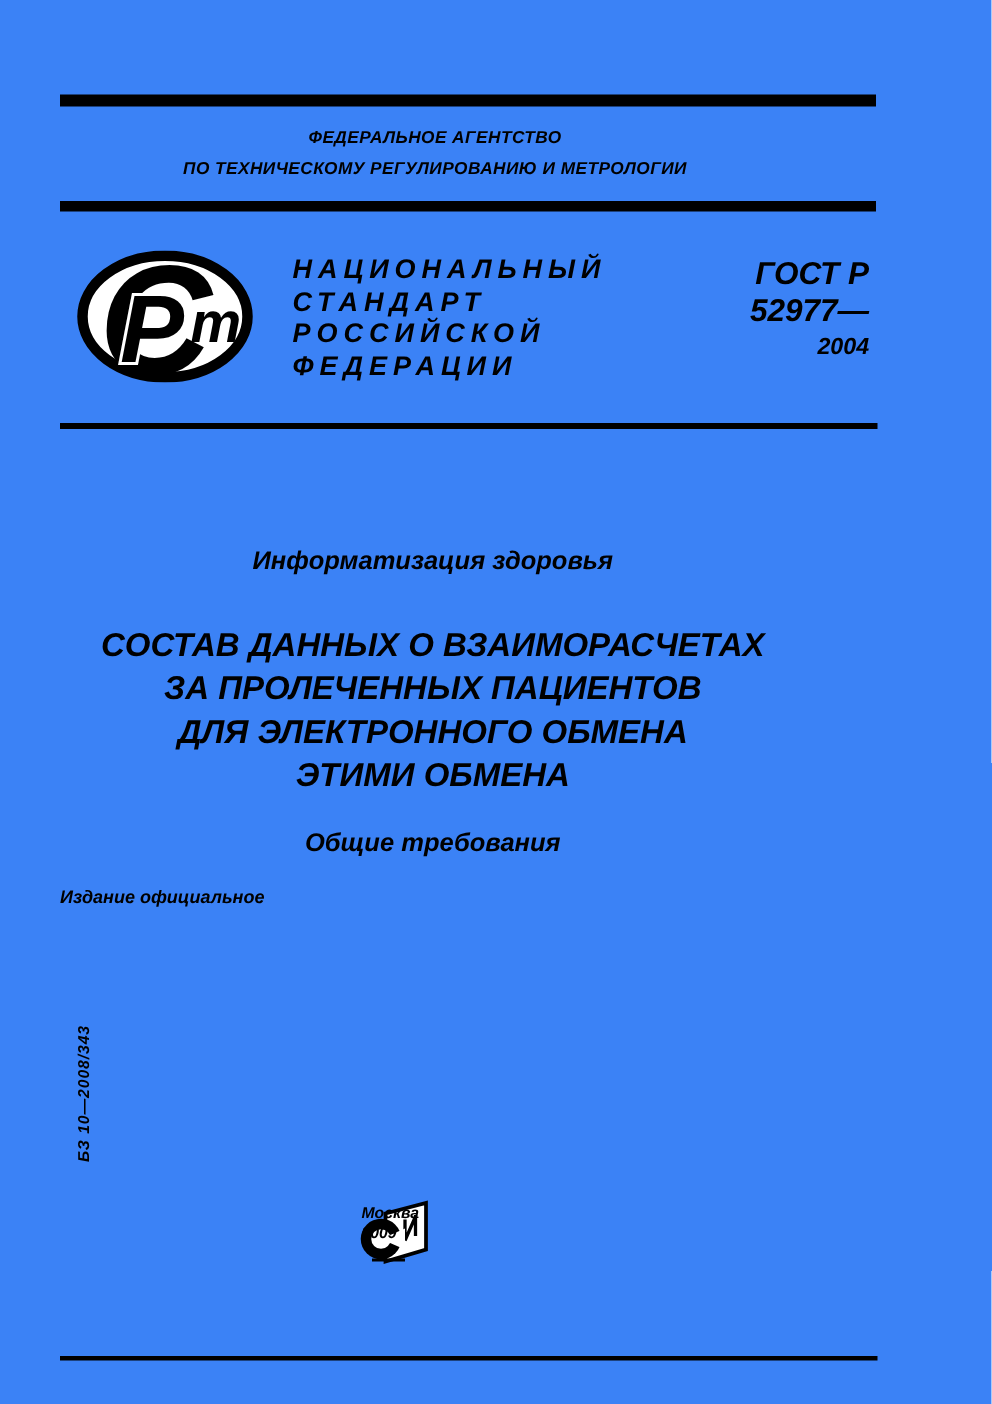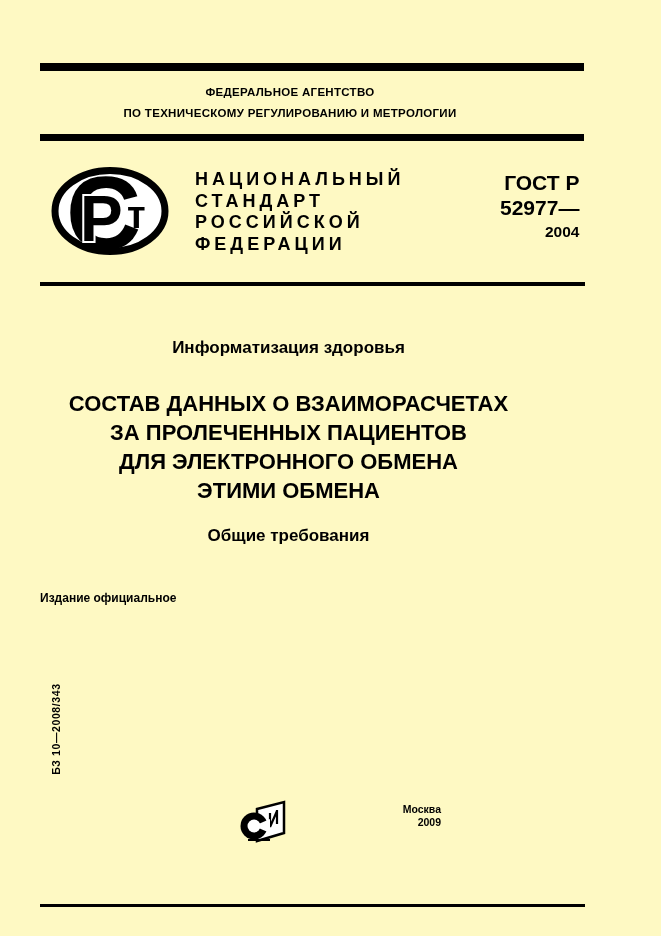--- a/index.html
+++ b/index.html
@@ -1,24 +1,25 @@
 <!DOCTYPE html>
 <html lang="ru"><head>
 <meta charset="utf-8">
 <title>ГОСТ Р 52977—2008 — титульный лист</title>
 <style>
   html,body{margin:0;padding:0;background:#ffffff;}
   .page{
     position:relative;
     width:661px;height:936px;
     margin:0 auto;
-    background:#fef9c3;
+    background:#3b82f6;
     color:#000;
     font-family:"Liberation Sans","DejaVu Sans",sans-serif;
     overflow:hidden;
+    font-style:italic;
   }
   .rule{position:absolute;background:#000;}
   .bar-top   {left:40px;top:63px;width:544px;height:8px;}
   .bar-top2  {left:40px;top:134px;width:544px;height:7px;}
   .rule-mid  {left:40px;top:282px;width:545px;height:4px;}
   .rule-bot  {left:40px;top:904px;width:545px;height:3px;}
 
   .agency-line{
     position:absolute;left:40px;width:500px;
     text-align:center;font-size:11.5px;font-weight:bold;
@@ -32,41 +33,41 @@
   .std-type{
     position:absolute;left:195px;top:169px;width:220px;
     text-align:left;font-size:18px;font-weight:bold;
     letter-spacing:4px;line-height:21.5px;white-space:nowrap;
   }
 
   .designation{position:absolute;left:500px;top:170px;font-weight:bold;text-align:right;}
   .desig-main{font-size:21px;line-height:25px;white-space:nowrap;}
   .desig-year{font-size:15.5px;line-height:18px;margin-top:3px;}
 
-  .title-block{position:absolute;left:40px;width:497px;text-align:center;font-weight:bold;}
+  .title-block{position:absolute;left:40px;width:497px;text-align:center;font-weight:bold;margin-top:26px;}
   .domain-title{top:338px;font-size:17px;line-height:19px;}
   .main-title{top:389px;font-size:22px;line-height:29px;}
   .sub-title{top:526px;font-size:17px;line-height:19px;}
 
   .edition{
     position:absolute;left:40px;top:591px;width:550px;
     font-size:12px;font-weight:bold;
   }
 
   .spine{
     position:absolute;left:2px;top:722px;width:110px;height:14px;
     transform:rotate(-90deg);transform-origin:center;
     font-size:10.5px;font-weight:bold;letter-spacing:0.6px;
     text-align:center;white-space:nowrap;
   }
 
   .imprint-logo{position:absolute;left:240px;top:800px;width:47px;height:45px;}
   .imprint{
     position:absolute;left:241px;top:803px;width:200px;
-    text-align:right;font-size:10.5px;font-weight:bold;line-height:13px;
+    text-align:left;font-size:10.5px;font-weight:bold;line-height:13px;
   }
 </style>
 </head>
 <body>
 
 <div class="page">
 
   <div class="rule bar-top"></div>
 
   <div class="agency-line agency-1">ФЕДЕРАЛЬНОЕ АГЕНТСТВО</div>

